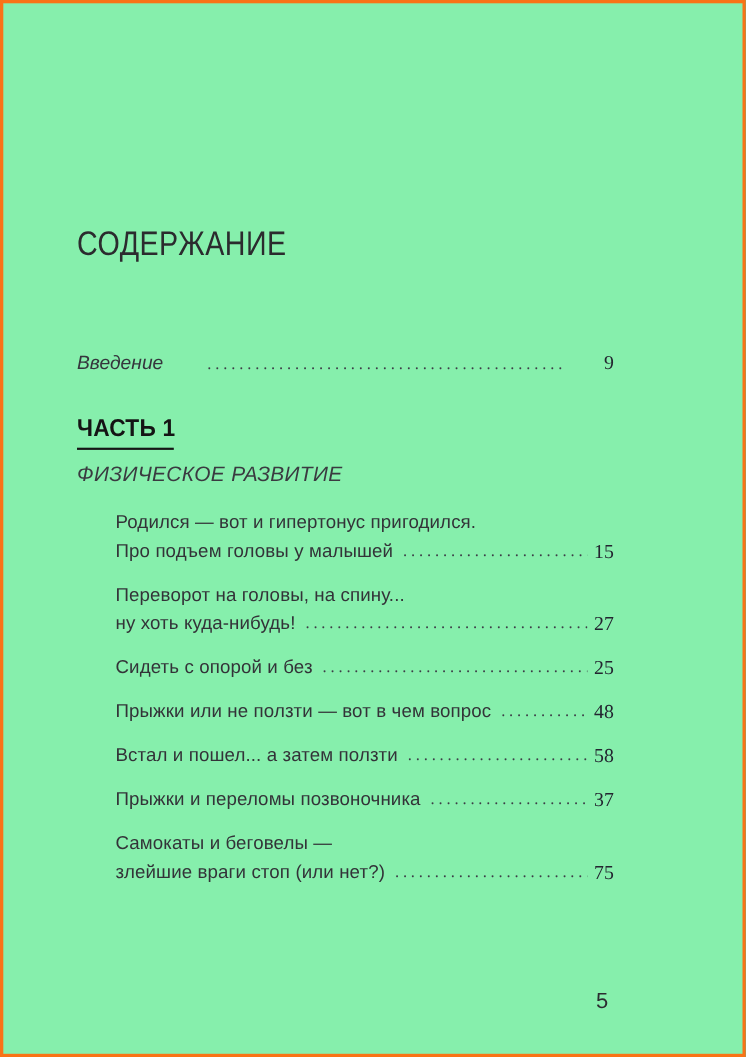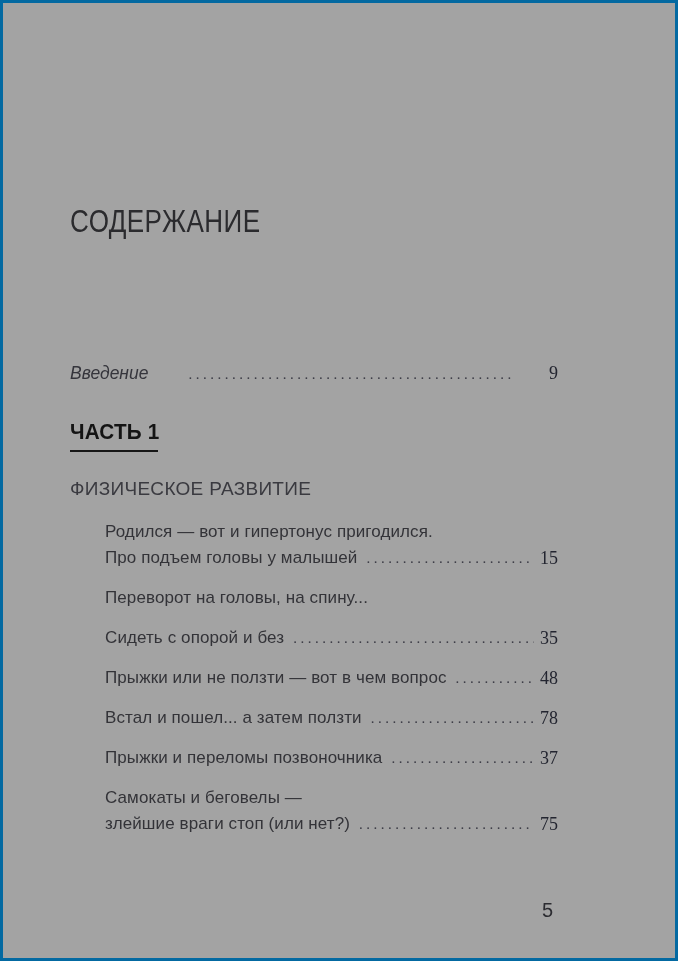--- a/index.html
+++ b/index.html
@@ -5,22 +5,22 @@
   * { margin: 0; padding: 0; box-sizing: content-box; }
   html, body { background: #3a3a3a; }
   body {
     width: 678px; height: 961px;
     font-family: "Liberation Sans", "DejaVu Sans", sans-serif;
     position: relative;
   }
   .page {
     position: absolute; left: 0; top: 0;
     width: 672px; height: 955px;
-    background: #a3a3a3;
-    border: 3px solid #0369a1;
+    background: #86efac;
+    border: 3px solid #f97316;
     overflow: hidden;
   }
   .content {
     padding: 0 117px 0 67px;
   }
   .title {
     margin-top: 200px;
     font-size: 31px;
     font-weight: 300;
     line-height: 38px;
@@ -29,21 +29,21 @@
     transform: scaleX(0.84);
     transform-origin: left center;
     white-space: nowrap;
   }
   .row {
     display: flex;
     align-items: baseline;
     line-height: 26px;
   }
   .intro-row {
-    margin-top: 119px;
+    margin-top: 75px;
     gap: 31px;
   }
   .intro-label {
     font-style: italic;
     font-size: 17.5px;
     color: #35353c;
     white-space: nowrap;
   }
   .dots {
     flex: 1 1 auto;
@@ -76,26 +76,27 @@
     transform-origin: left center;
     white-space: nowrap;
   }
   .part-underline {
     margin-top: 5px;
     width: 88px;
     height: 2px;
     background: #161616;
   }
   .part-subtitle {
-    margin-top: 24px;
+    margin-top: 10px;
     font-size: 19px;
     line-height: 26px;
     color: #3a3a40;
     letter-spacing: 0.3px;
     white-space: nowrap;
+    font-style: italic;
   }
   .entries {
     margin-top: 17px;
     padding-left: 35px;
   }
   .entry { margin-bottom: 14px; }
   .entry-line { display: flex; align-items: flex-start; line-height: 26px; }
   .entry-text {
     font-size: 17px;
     color: #333338;
@@ -138,40 +139,45 @@
           <div class="entry-line">
             <span class="entry-text">Про подъем головы у малышей</span>
             <span class="dots"></span>
             <span class="pagenum">15</span>
           </div>
         </div>
         <div class="entry">
           <div class="entry-line">
             <span class="entry-text">Переворот на головы, на спину...</span>
           </div>
+          <div class="entry-line">
+            <span class="entry-text">ну хоть куда-нибудь!</span>
+            <span class="dots"></span>
+            <span class="pagenum">27</span>
+          </div>
         </div>
         <div class="entry">
           <div class="entry-line">
             <span class="entry-text">Сидеть с опорой и без</span>
             <span class="dots"></span>
-            <span class="pagenum">35</span>
+            <span class="pagenum">25</span>
           </div>
         </div>
         <div class="entry">
           <div class="entry-line">
             <span class="entry-text">Прыжки или не ползти — вот в чем вопрос</span>
             <span class="dots"></span>
             <span class="pagenum">48</span>
           </div>
         </div>
         <div class="entry">
           <div class="entry-line">
             <span class="entry-text">Встал и пошел... а затем ползти</span>
             <span class="dots"></span>
-            <span class="pagenum">78</span>
+            <span class="pagenum">58</span>
           </div>
         </div>
         <div class="entry">
           <div class="entry-line">
             <span class="entry-text">Прыжки и переломы позвоночника</span>
             <span class="dots"></span>
             <span class="pagenum">37</span>
           </div>
         </div>
         <div class="entry">

